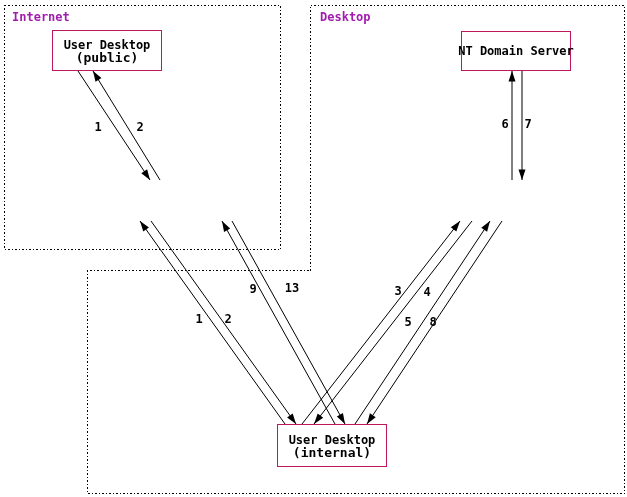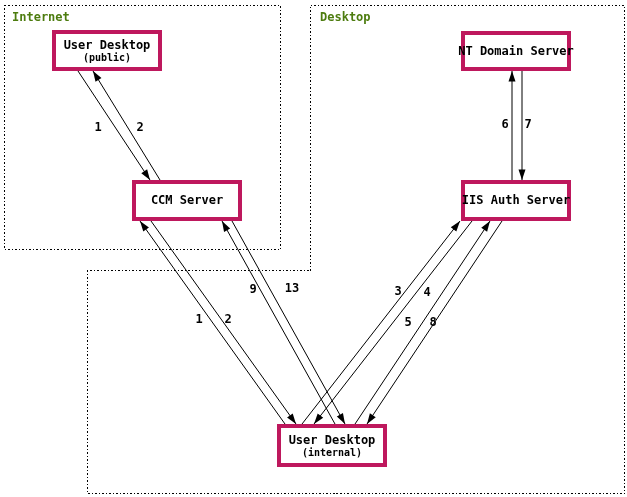--- a/index.html
+++ b/index.html
@@ -16,39 +16,39 @@
   svg .dotted {
     fill: none;
     stroke: #000;
     stroke-width: 1;
     stroke-dasharray: 1.5 2;
     shape-rendering: crispEdges;
   }
   .node {
     position: absolute;
     box-sizing: border-box;
-    border: 4px solid #be185d;
+    border: 1px solid #be185d;
     background: #fff;
     display: flex;
     flex-direction: column;
     align-items: center;
     justify-content: center;
     text-align: center;
     font-weight: bold;
     font-size: 12px;
     line-height: 13px;
     color: #000;
     white-space: nowrap;
   }
-  .node .sub { font-size: 10px; line-height: 11px; }
+  .node .sub { font-size: 13px; line-height: 11px; }
   .region-label {
     position: absolute;
     font-weight: bold;
     font-size: 12px;
-    color: #4d7c0f;
+    color: #a21caf;
     white-space: nowrap;
   }
   .edge-label {
     position: absolute;
     transform: translate(-50%, -50%);
     font-weight: bold;
     font-size: 12px;
     color: #000;
   }
 </style>
@@ -87,31 +87,25 @@
   </svg>
 
   <div class="region-label" style="left:12px; top:10px;">Internet</div>
   <div class="region-label" style="left:320px; top:10px;">Desktop</div>
 
   <div class="node" style="left:52px; top:30px; width:110px; height:41px;">
     <span>User Desktop</span>
     <span class="sub">(public)</span>
   </div>
 
-  <div class="node" style="left:132px; top:180px; width:110px; height:41px;">
-    <span>CCM Server</span>
-  </div>
 
   <div class="node" style="left:461px; top:31px; width:110px; height:40px;">
     <span>NT Domain Server</span>
   </div>
 
-  <div class="node" style="left:461px; top:180px; width:110px; height:41px;">
-    <span>IIS Auth Server</span>
-  </div>
 
   <div class="node" style="left:277px; top:424px; width:110px; height:43px;">
     <span>User Desktop</span>
     <span class="sub">(internal)</span>
   </div>
 
   <div class="edge-label" style="left:98px;  top:127px;">1</div>
   <div class="edge-label" style="left:140px; top:127px;">2</div>
   <div class="edge-label" style="left:199px; top:319px;">1</div>
   <div class="edge-label" style="left:228px; top:319px;">2</div>

